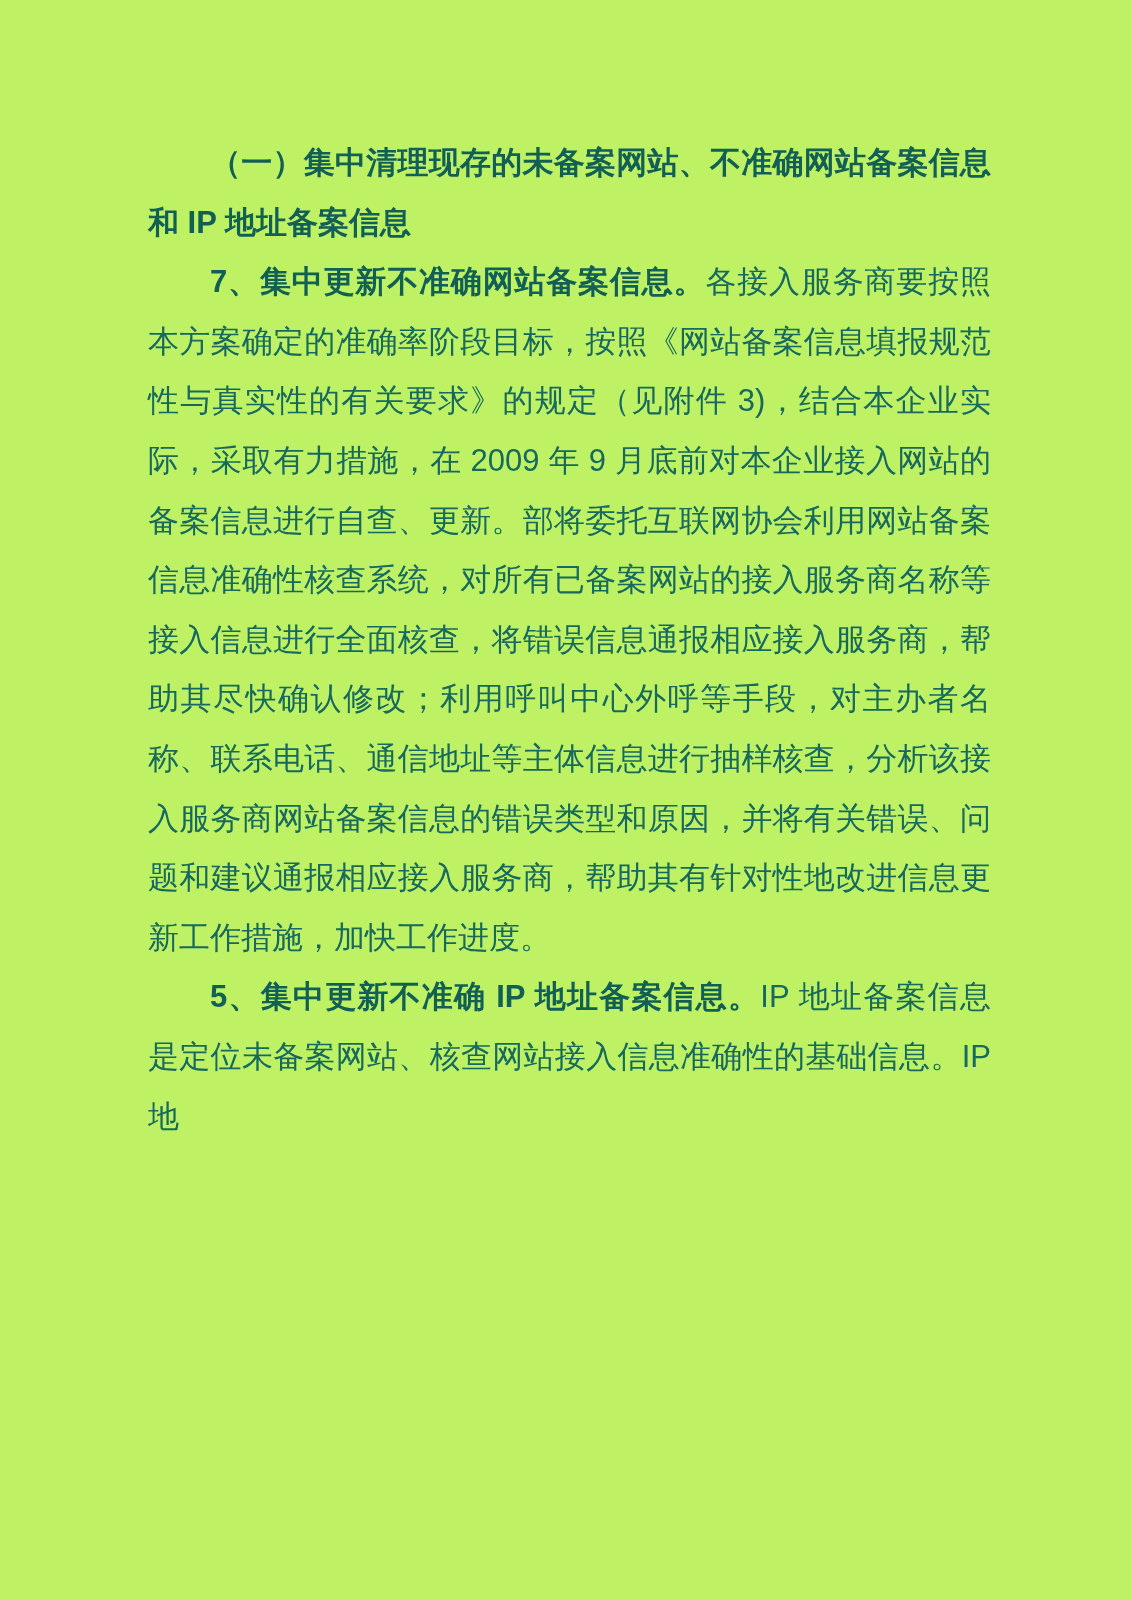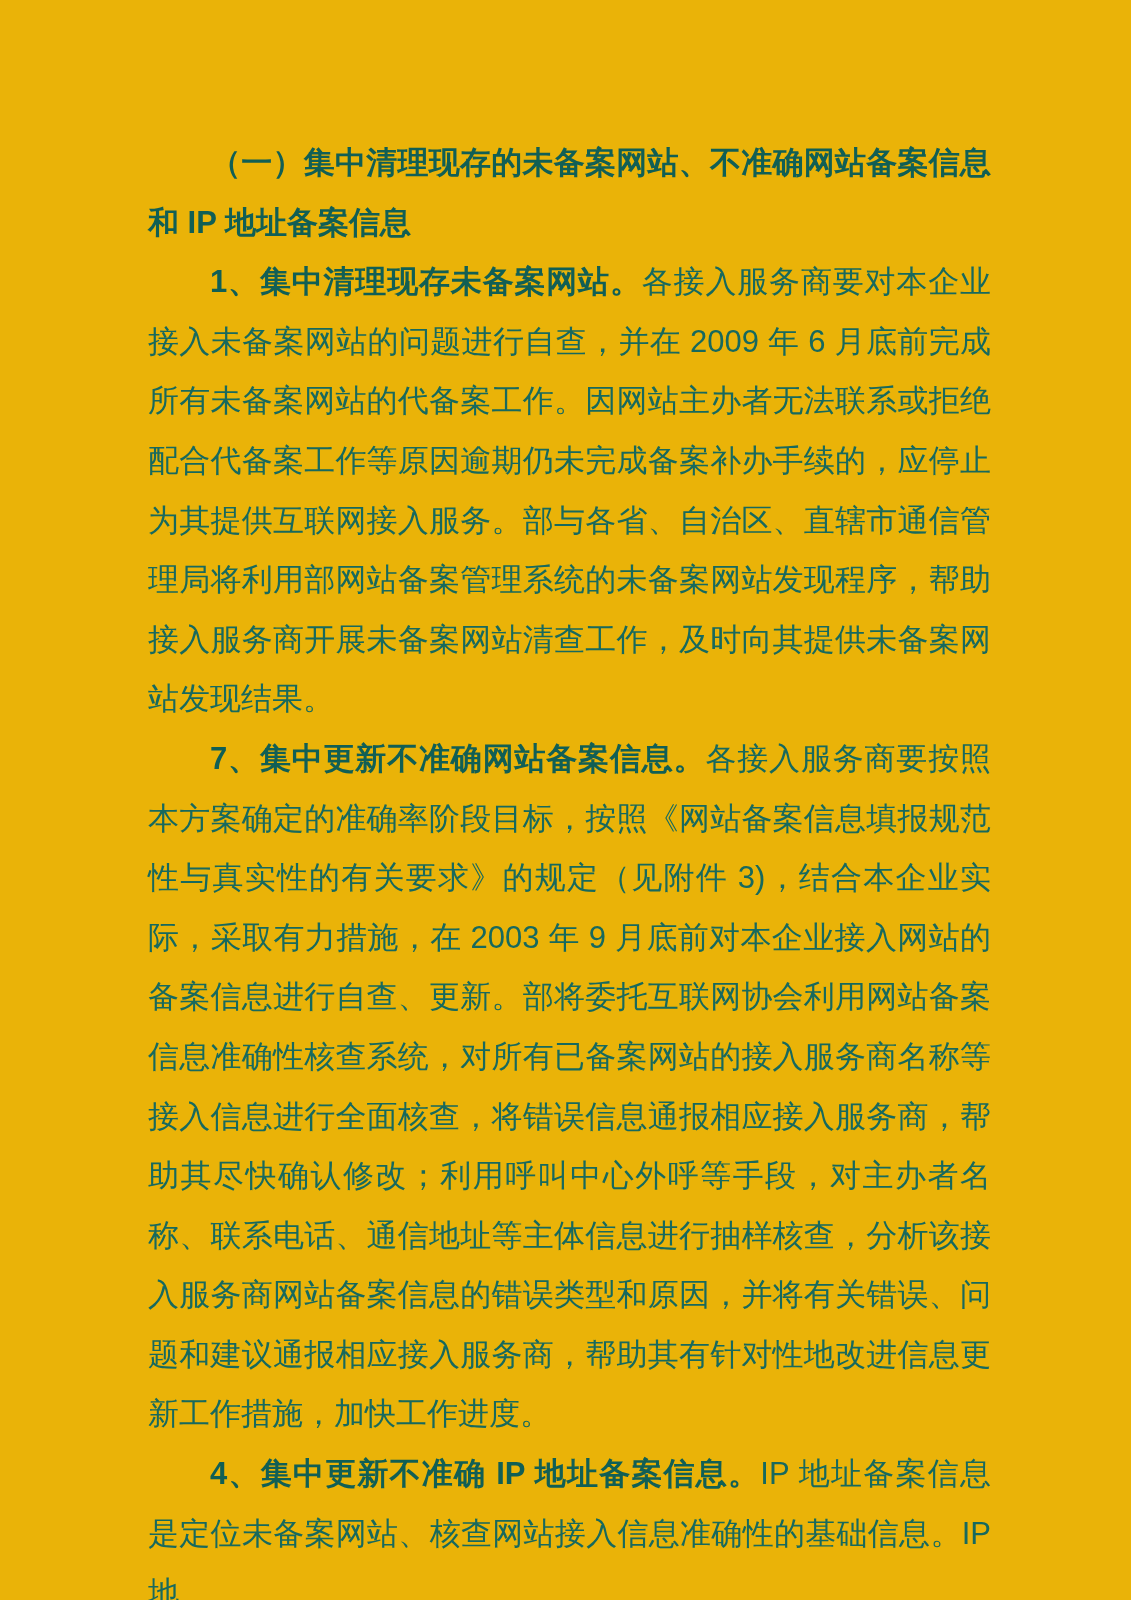--- a/index.html
+++ b/index.html
@@ -9,21 +9,21 @@
   body {
     width: 1131px;
     height: 1600px;
     overflow: hidden;
     font-family: "Liberation Sans", "DejaVu Sans", sans-serif;
   }
   .page {
     position: relative;
     width: 1131px;
     height: 1600px;
-    background: #eab308;
+    background: #bef264;
   }
   .doc-text {
     position: absolute;
     left: 148px;
     top: 133px;
     width: 843px;
     font-size: 31px;
     line-height: 59.6px;
     color: #17695e;
     text-align: justify;
@@ -47,20 +47,19 @@
   }
 </style>
 </head>
 <body>
 
 <div class="page">
   <div class="doc-text">
 
     <p class="para section-heading">（一）集中清理现存的未备案网站、不准确网站备案信息和 IP 地址备案信息</p>
 
-    <p class="para"><span class="para-lead">1、集中清理现存未备案网站。</span><span class="para-body">各接入服务商要对本企业接入未备案网站的问题进行自查，并在 2009 年 6 月底前完成所有未备案网站的代备案工作。因网站主办者无法联系或拒绝配合代备案工作等原因逾期仍未完成备案补办手续的，应停止为其提供互联网接入服务。部与各省、自治区、直辖市通信管理局将利用部网站备案管理系统的未备案网站发现程序，帮助接入服务商开展未备案网站清查工作，及时向其提供未备案网站发现结果。</span></p>
 
-    <p class="para"><span class="para-lead">7、集中更新不准确网站备案信息。</span><span class="para-body">各接入服务商要按照本方案确定的准确率阶段目标，按照《网站备案信息填报规范性与真实性的有关要求》的规定（见附件 3)，结合本企业实际，采取有力措施，在 2003 年 9 月底前对本企业接入网站的备案信息进行自查、更新。部将委托互联网协会利用网站备案信息准确性核查系统，对所有已备案网站的接入服务商名称等接入信息进行全面核查，将错误信息通报相应接入服务商，帮助其尽快确认修改；利用呼叫中心外呼等手段，对主办者名称、联系电话、通信地址等主体信息进行抽样核查，分析该接入服务商网站备案信息的错误类型和原因，并将有关错误、问题和建议通报相应接入服务商，帮助其有针对性地改进信息更新工作措施，加快工作进度。</span></p>
+    <p class="para"><span class="para-lead">7、集中更新不准确网站备案信息。</span><span class="para-body">各接入服务商要按照本方案确定的准确率阶段目标，按照《网站备案信息填报规范性与真实性的有关要求》的规定（见附件 3)，结合本企业实际，采取有力措施，在 2009 年 9 月底前对本企业接入网站的备案信息进行自查、更新。部将委托互联网协会利用网站备案信息准确性核查系统，对所有已备案网站的接入服务商名称等接入信息进行全面核查，将错误信息通报相应接入服务商，帮助其尽快确认修改；利用呼叫中心外呼等手段，对主办者名称、联系电话、通信地址等主体信息进行抽样核查，分析该接入服务商网站备案信息的错误类型和原因，并将有关错误、问题和建议通报相应接入服务商，帮助其有针对性地改进信息更新工作措施，加快工作进度。</span></p>
 
-    <p class="para"><span class="para-lead">4、集中更新不准确 IP 地址备案信息。</span><span class="para-body">IP 地址备案信息是定位未备案网站、核查网站接入信息准确性的基础信息。IP 地</span></p>
+    <p class="para"><span class="para-lead">5、集中更新不准确 IP 地址备案信息。</span><span class="para-body">IP 地址备案信息是定位未备案网站、核查网站接入信息准确性的基础信息。IP 地</span></p>
 
   </div>
 </div>
 
 </body></html>

